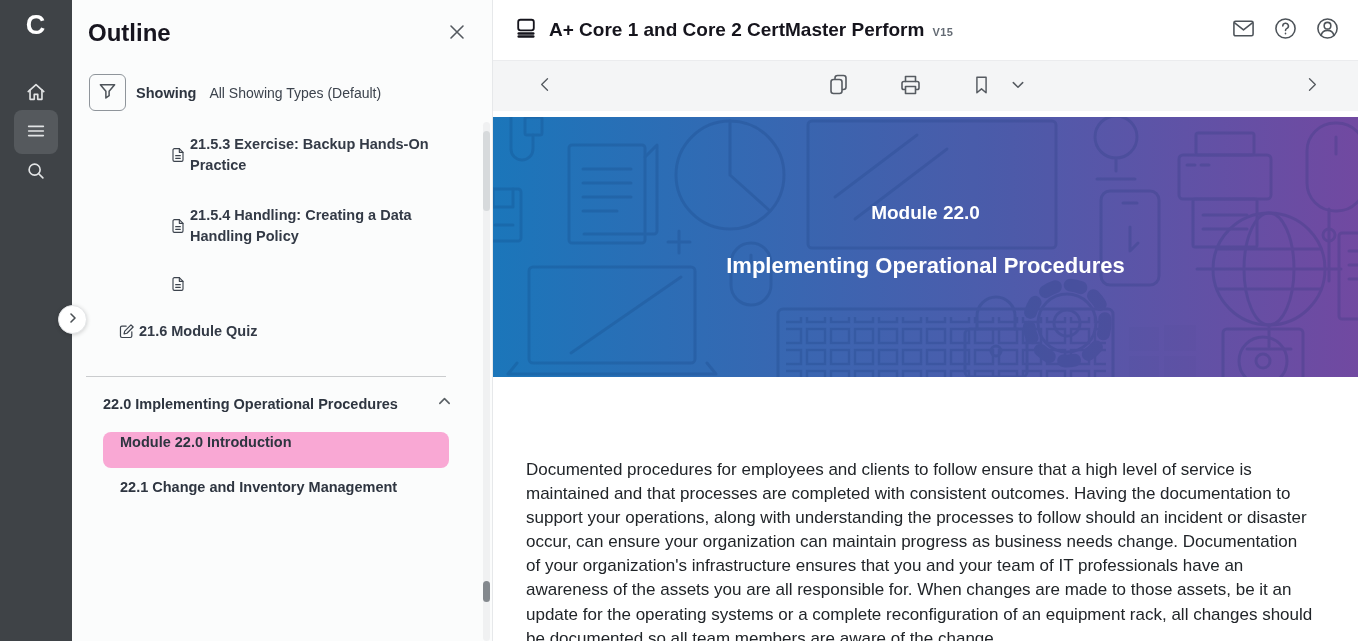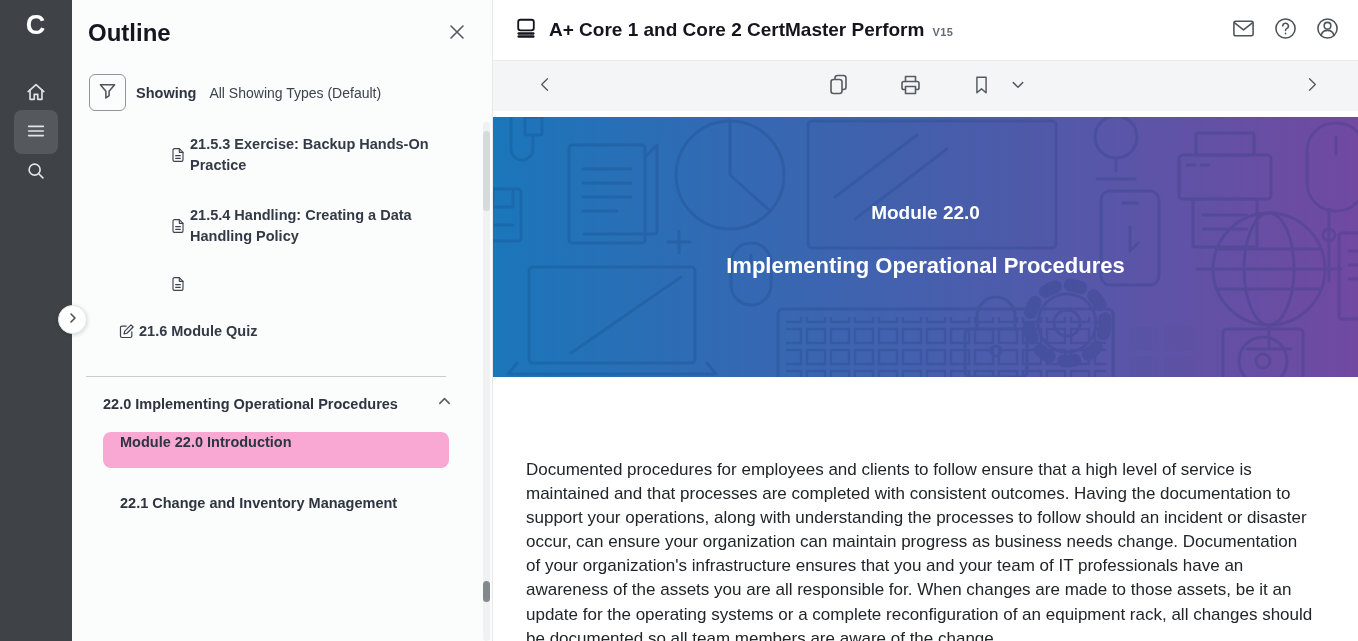--- a/index.html
+++ b/index.html
@@ -42,21 +42,21 @@
   .o-divider { border:none; border-top:1px solid #caccce; margin:34px 46px 0 14px; }
 
   .o-section-head { display:flex; align-items:center; justify-content:space-between;
     padding:17px 40px 0 31px; cursor:pointer; }
   .o-section-label { font-size:14.5px; font-weight:700; color:#2e3540; }
   .o-section-head svg { stroke:#5a6065; fill:none; stroke-width:1.7; stroke-linecap:round; stroke-linejoin:round; }
 
   .o-active { margin:19px 43px 0 31px; height:36px; background:#f9a8d4; border-radius:8px;
     display:flex; align-items:flex-start; padding-left:17px; cursor:pointer; }
   .o-active .oi-label { font-weight:600; color:#2e3540; }
-  .o-child { padding-left:48px; margin-top:25px; cursor:pointer; }
+  .o-child { padding-left:48px; margin-top:9px; cursor:pointer; }
   .o-child .oi-label { font-weight:700; color:#2e3540; }
 
   
   .o-scroll-track { position:absolute; right:2px; top:122px; width:7px; height:519px; background:#f0f1f2; border-radius:4px; }
   .o-scroll-thumb-light { position:absolute; right:2px; top:131px; width:7px; height:80px; background:#d7dadc; border-radius:4px; }
   .o-scroll-thumb { position:absolute; right:2px; top:581px; width:7px; height:21px; background:#84898e; border-radius:4px; cursor:pointer; }
 
   
   .expander { position:absolute; left:58px; top:305px; width:29px; height:29px; border-radius:50%;
     background:#fff; border:1px solid #e3e5e7; box-shadow:0 1px 4px rgba(0,0,0,.18); z-index:6;

